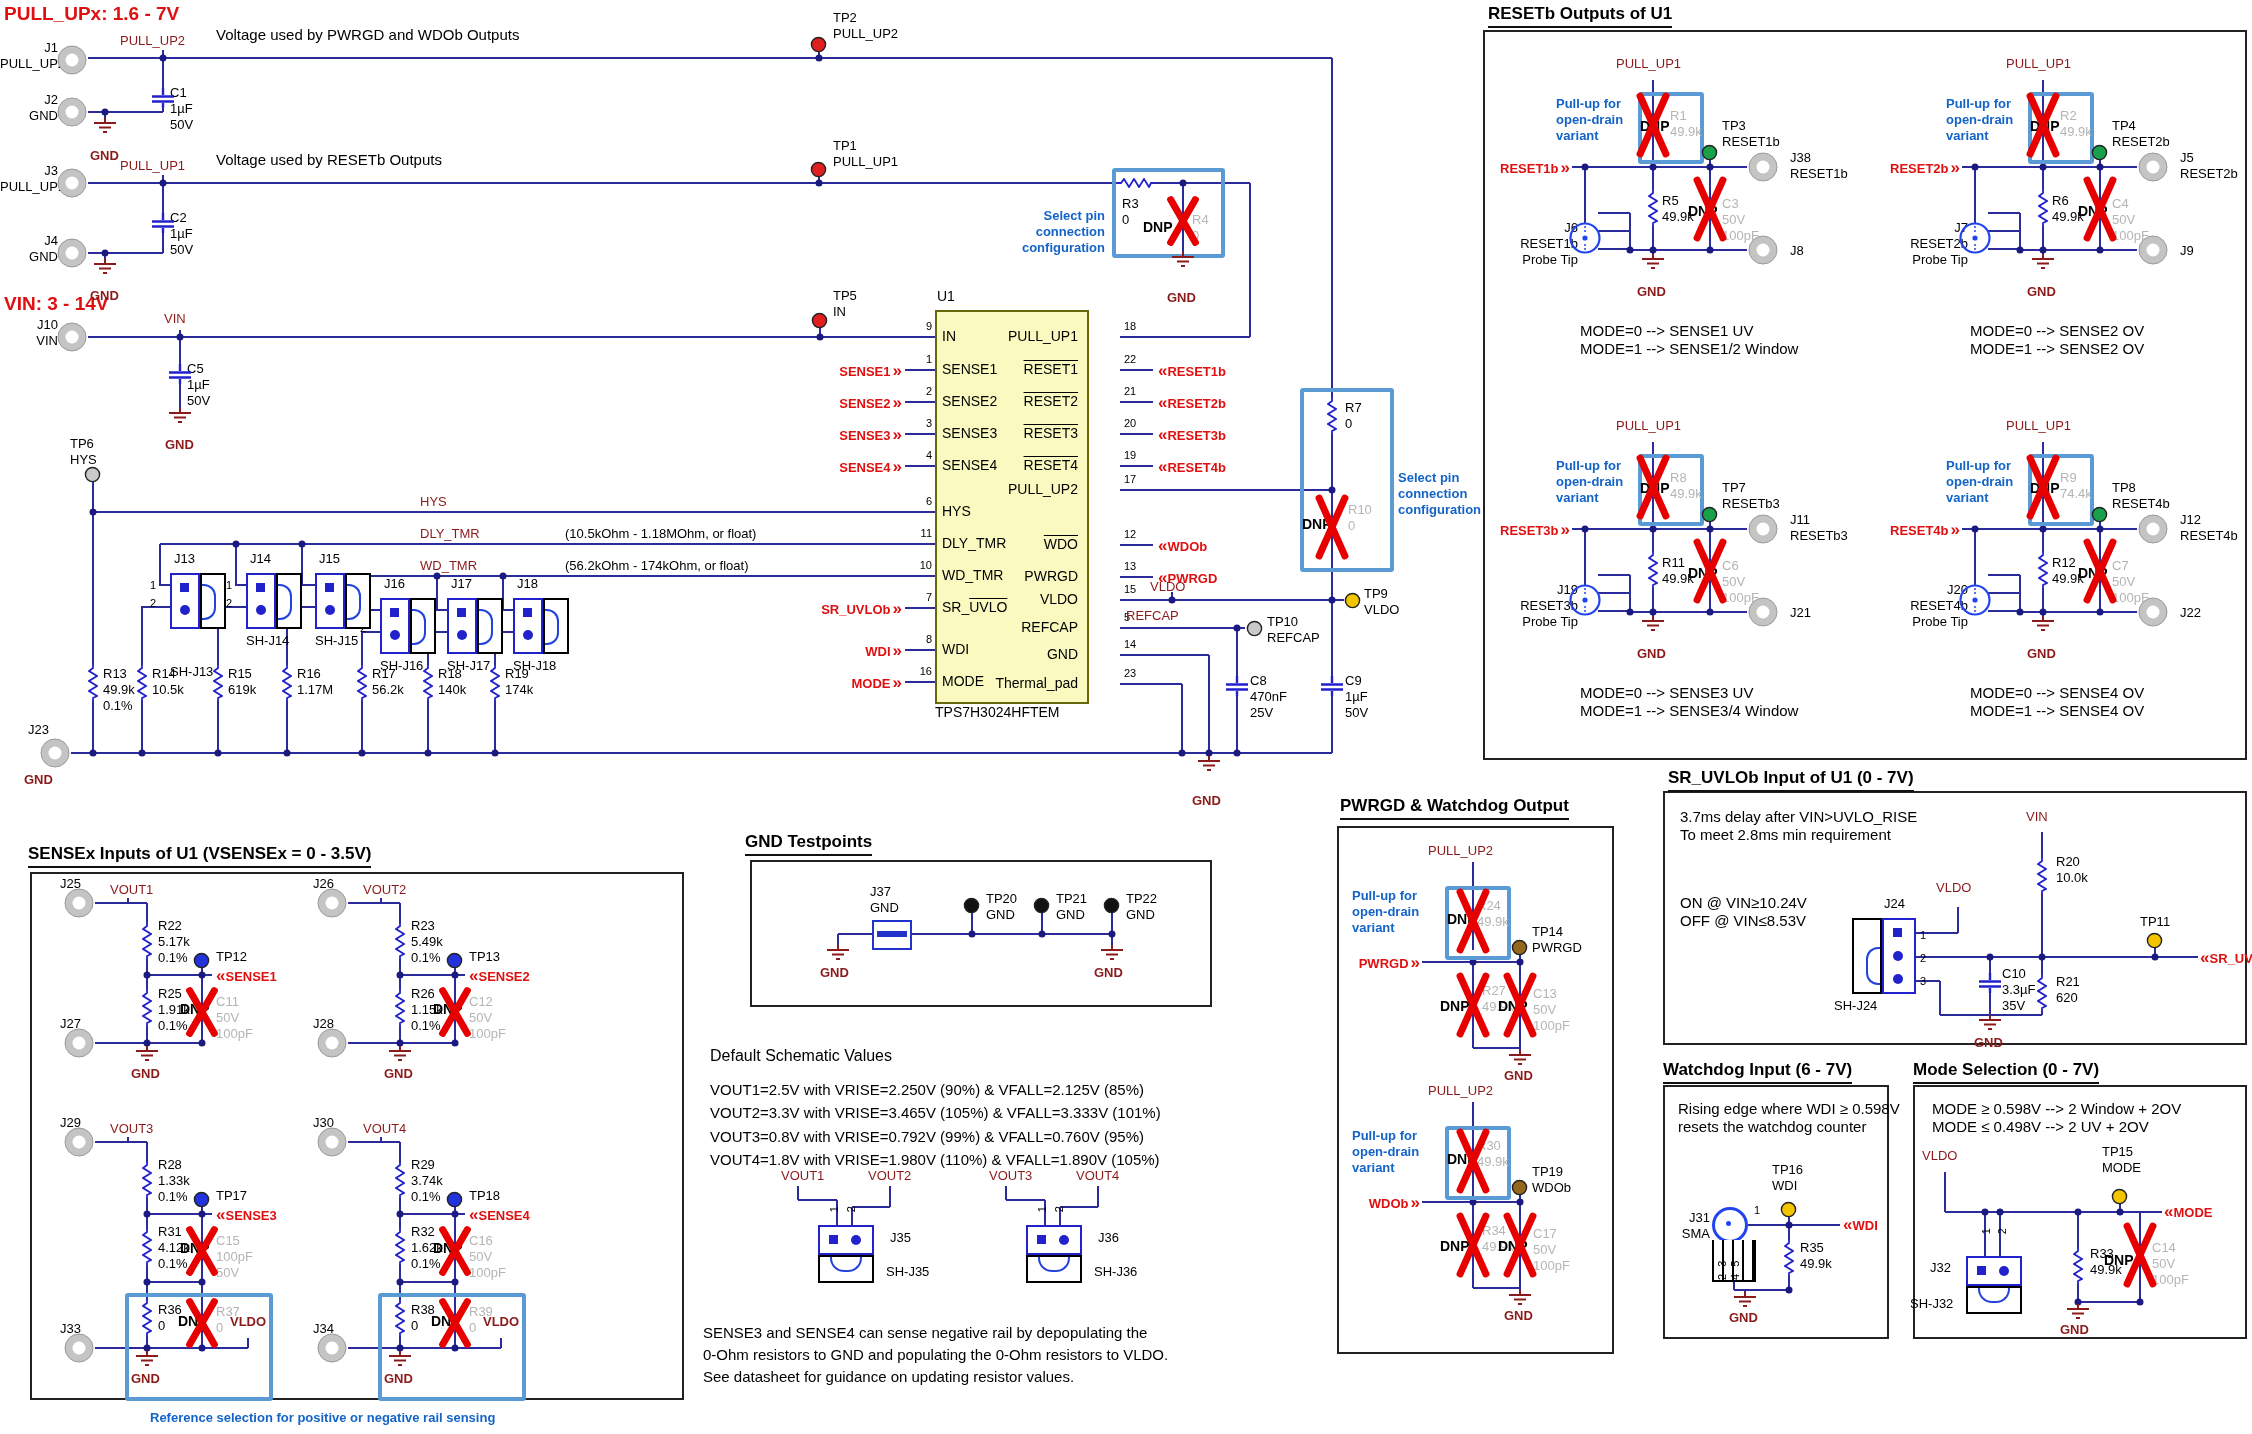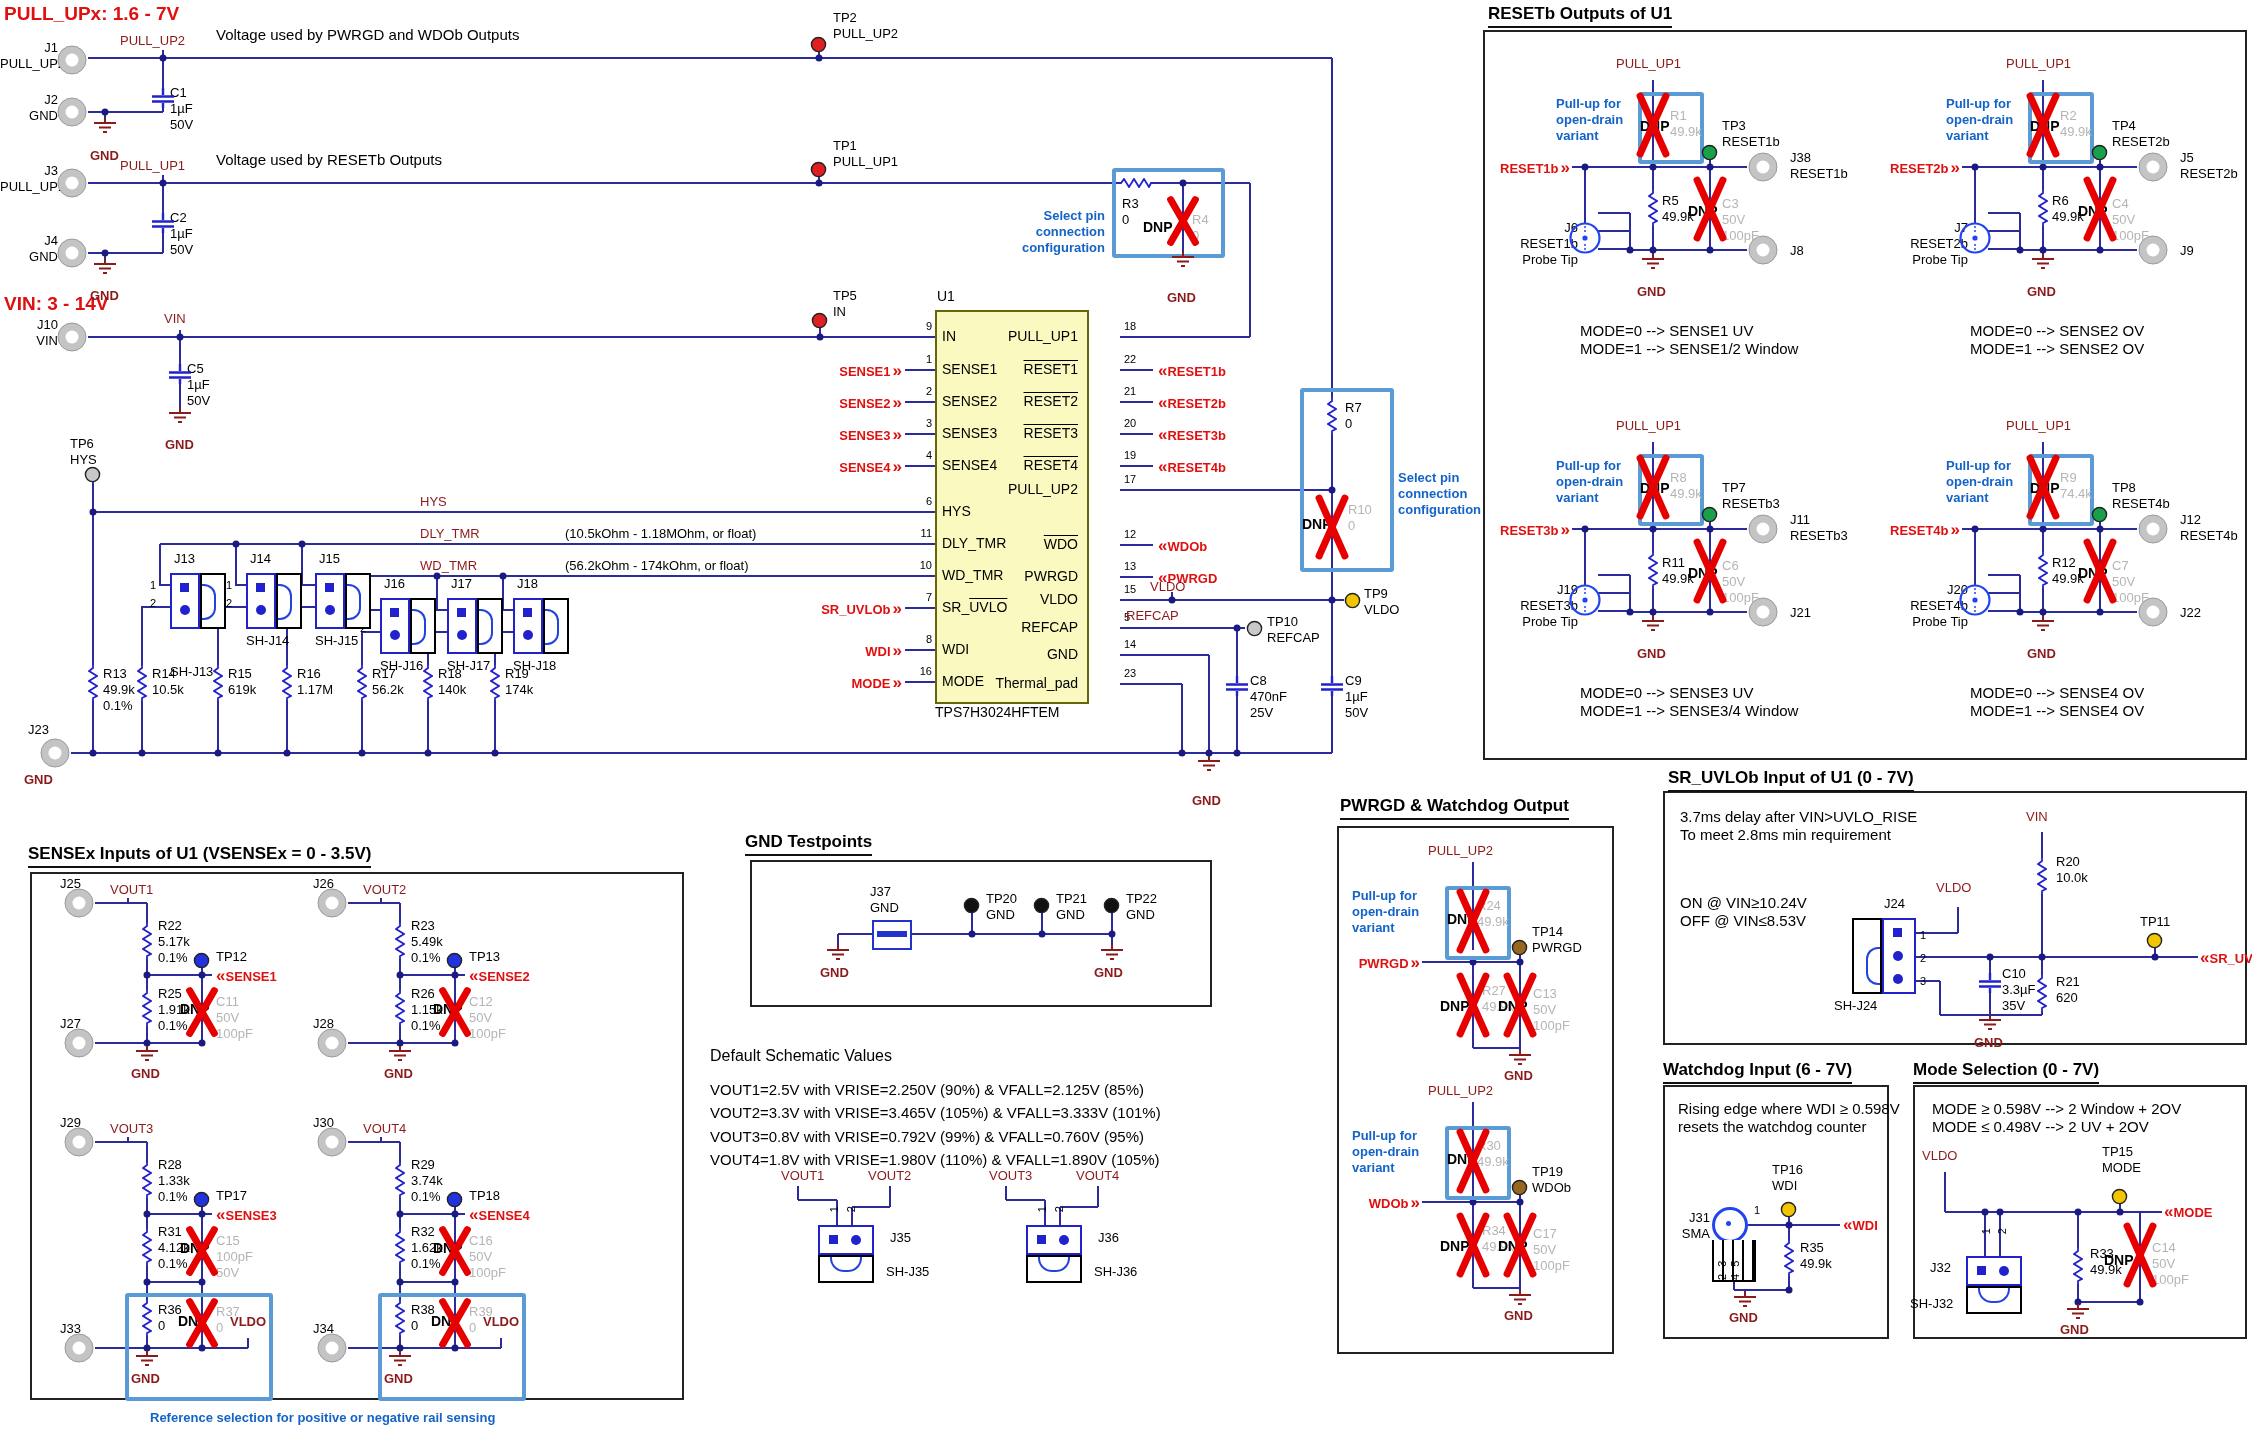--- a/index.html
+++ b/index.html
@@ -597,20 +597,23 @@
 <div class="L" style="left:1126px;top:891px">TP22
 GND</div>
 <div class="L mar b" style="left:820px;top:965px">GND</div>
 <div class="L mar b" style="left:1094px;top:965px">GND</div>
 
 <div class="L f16" style="left:710px;top:1046px">Default Schematic Values</div>
 <div class="L f15" style="left:710px;top:1078px;line-height:1.55">VOUT1=2.5V with VRISE=2.250V (90%)   &amp; VFALL=2.125V (85%)
 VOUT2=3.3V with VRISE=3.465V (105%) &amp; VFALL=3.333V (101%)
 VOUT3=0.8V with VRISE=0.792V (99%)   &amp; VFALL=0.760V (95%)
 VOUT4=1.8V with VRISE=1.980V (110%) &amp; VFALL=1.890V (105%)</div>
+<div class="L f15" style="left:703px;top:1322px;line-height:1.45">SENSE3 and SENSE4 can sense negative rail by depopulating the
+0-Ohm resistors to GND and populating the 0-Ohm resistors to VLDO.
+See datasheet for guidance on updating resistor values.</div>
 
 <div class="L mar" style="left:781px;top:1168px">VOUT1</div>
 <div class="L mar" style="left:868px;top:1168px">VOUT2</div>
 <div class="L mar" style="left:989px;top:1168px">VOUT3</div>
 <div class="L mar" style="left:1076px;top:1168px">VOUT4</div>
 <div class="L f11 vt" style="left:828px;top:1206px">1</div>
 <div class="L f11 vt" style="left:845px;top:1206px">2</div>
 <div class="L f11 vt" style="left:1036px;top:1206px">1</div>
 <div class="L f11 vt" style="left:1053px;top:1206px">2</div>
 <div class="jmp2h" style="left:818px;top:1225px"></div>

